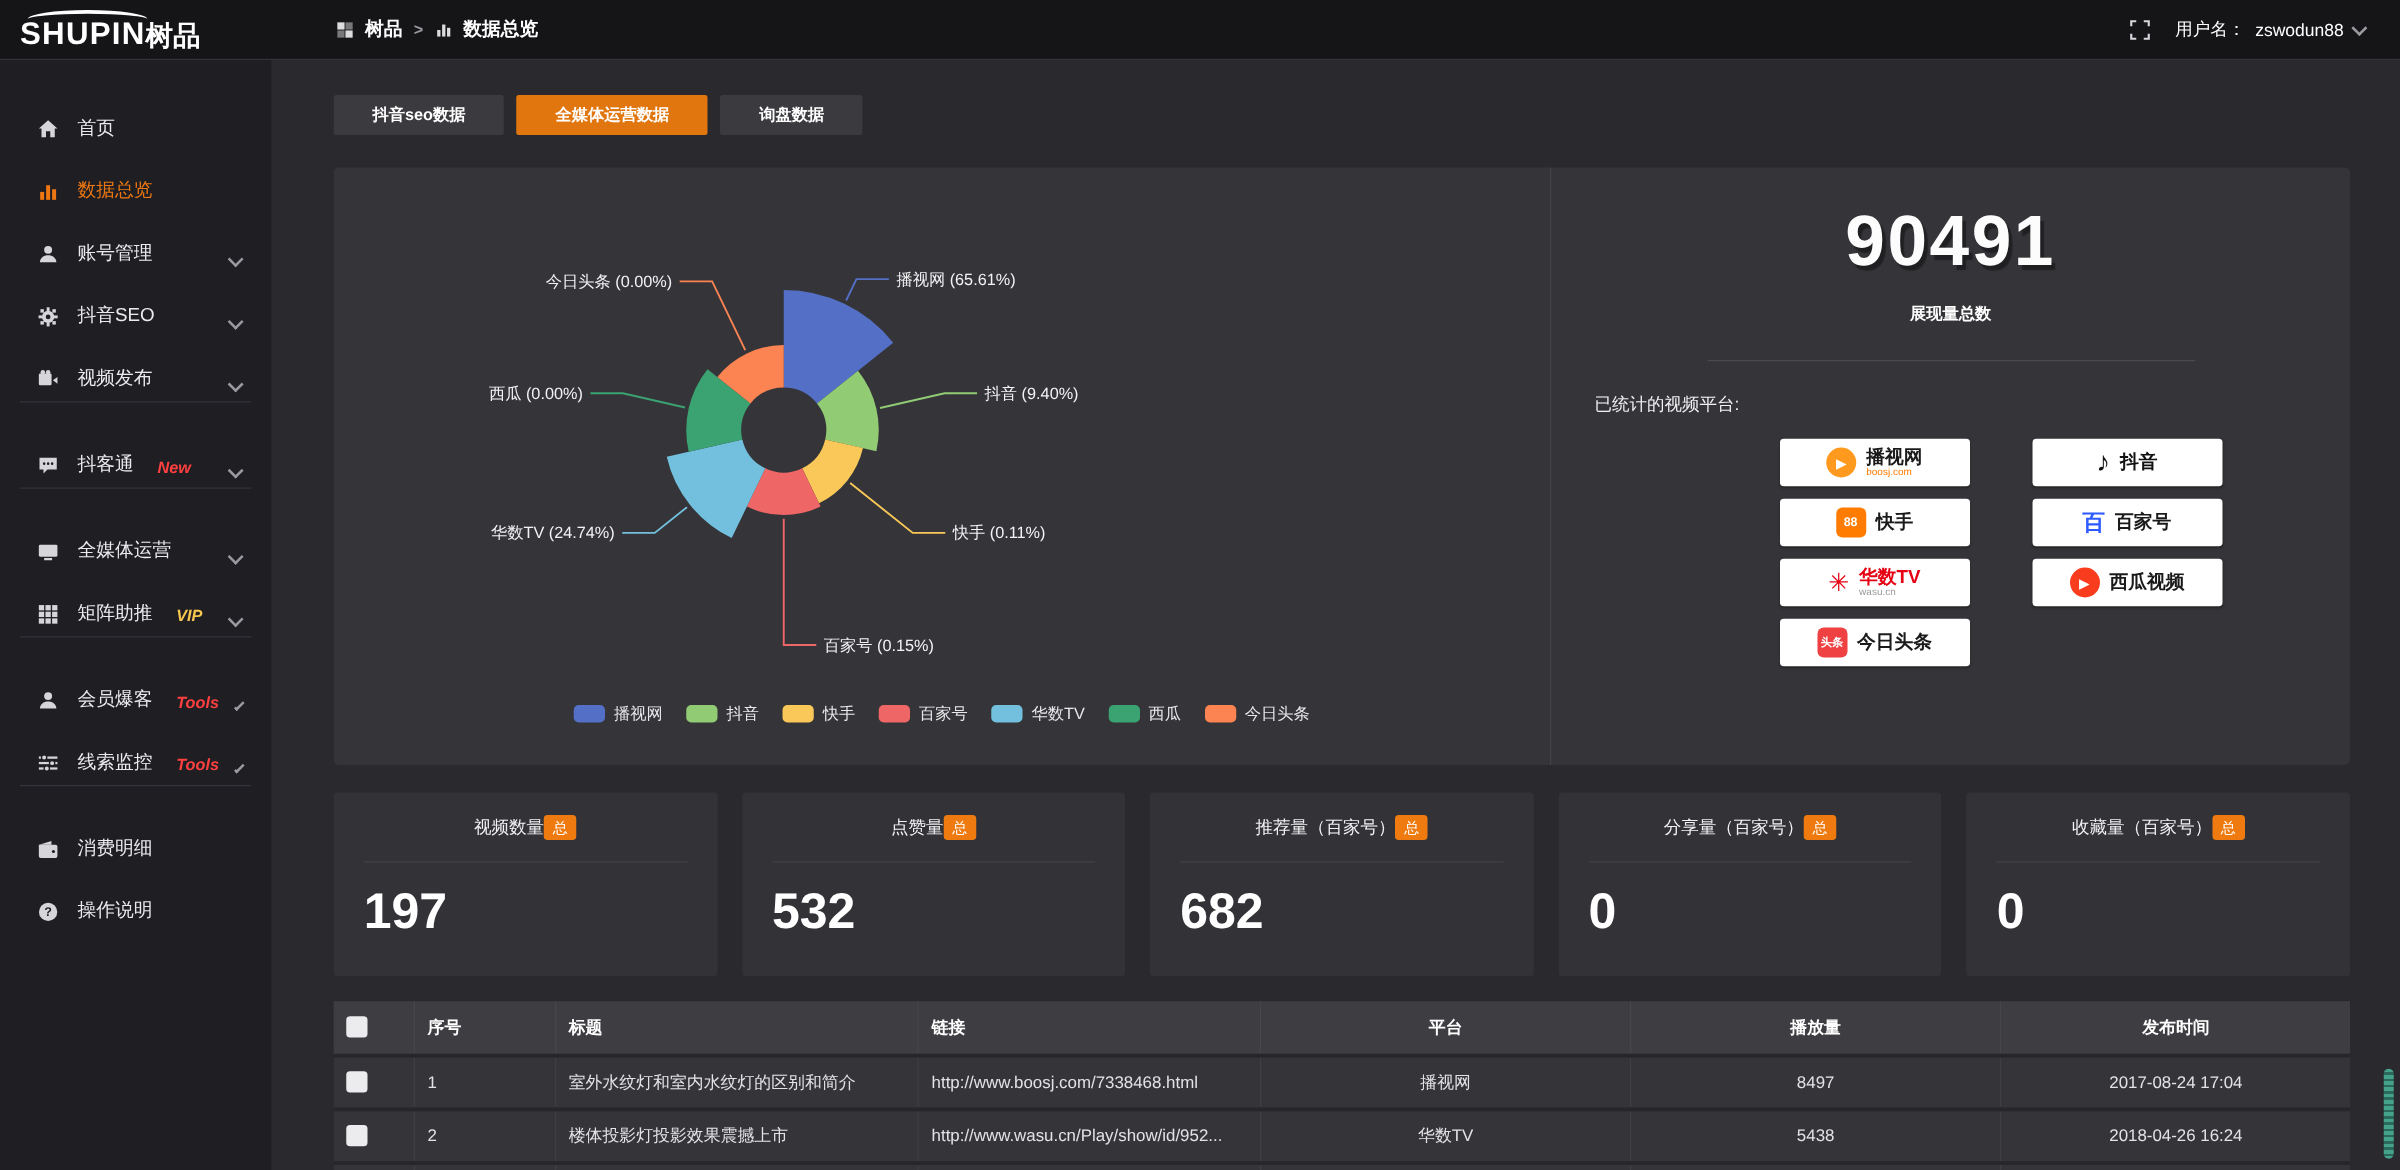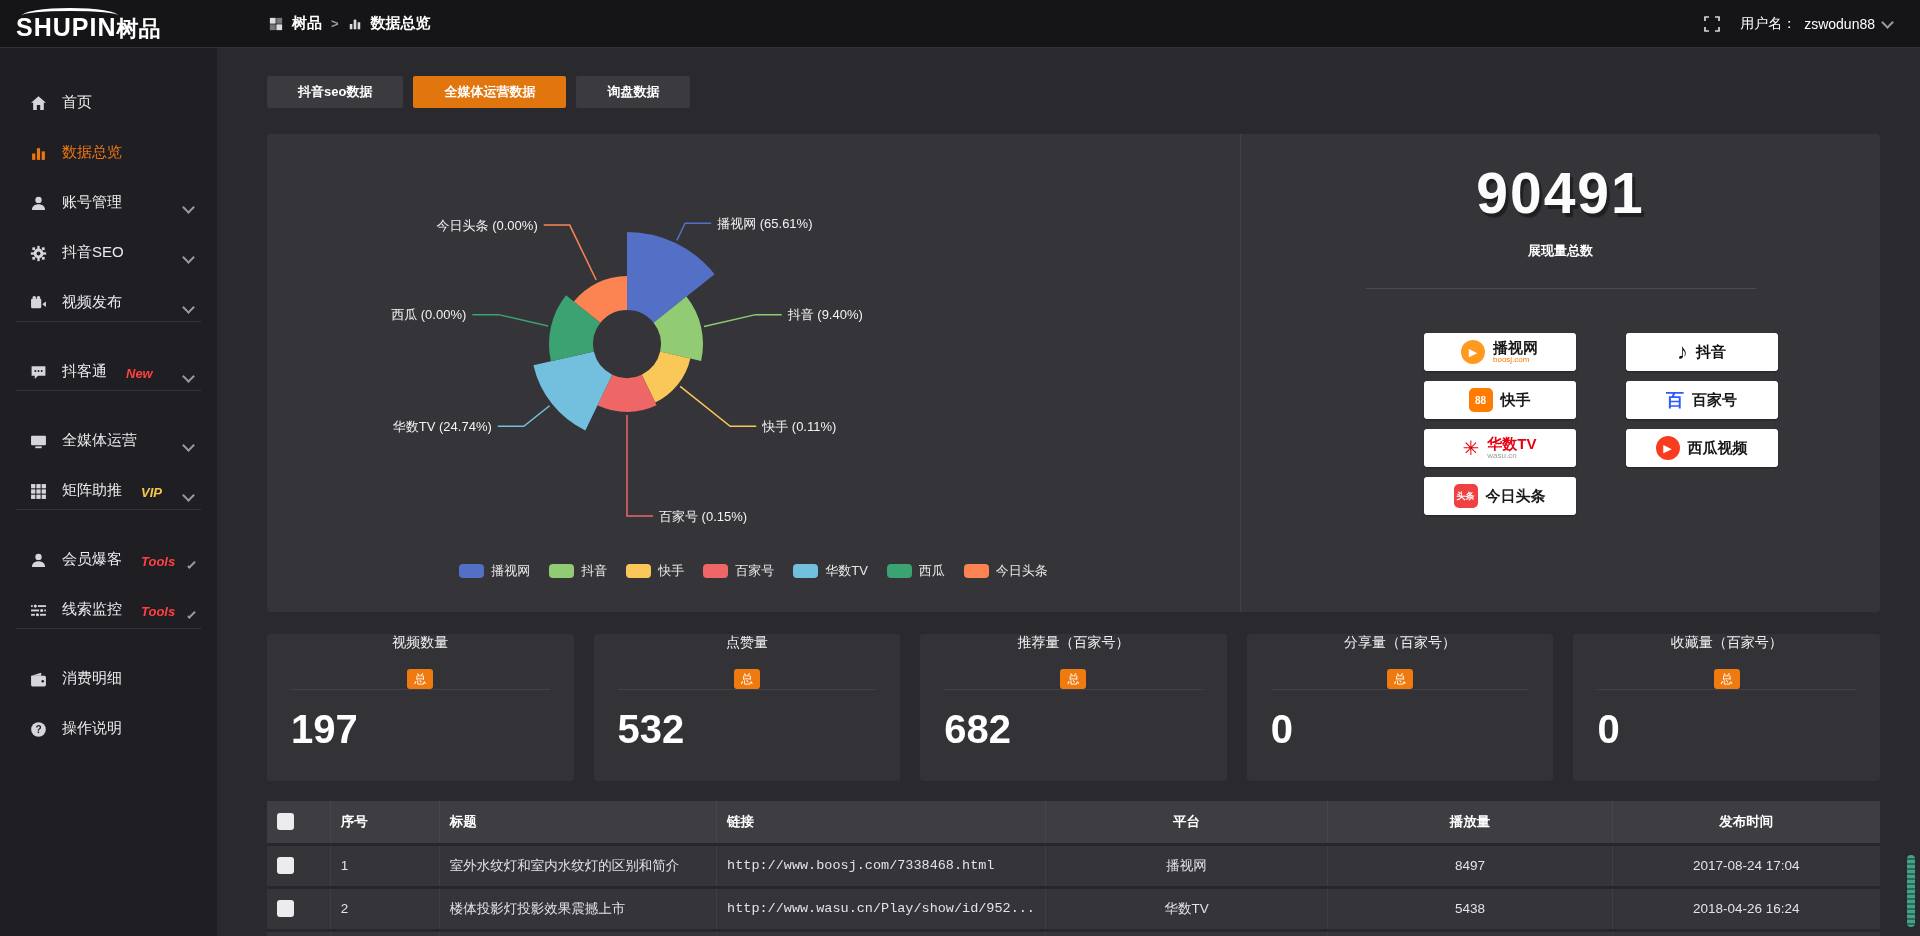--- a/index.html
+++ b/index.html
@@ -47,32 +47,32 @@
   .p-badge{width:152px;height:38px;background:#fff;border-radius:3px;display:flex;align-items:center;justify-content:center;gap:8px;color:#1a1a1a;box-shadow:0 1px 2px rgba(0,0,0,.35);}
   .g-box{display:flex;align-items:center;justify-content:center;font-weight:bold;flex:0 0 auto;}
   .g-circle{width:24px;height:24px;border-radius:50%;}
   .g-round{width:24px;height:24px;border-radius:5px;}
   .b-text{display:flex;flex-direction:column;line-height:1.05;align-items:flex-start;}
   .b-label{font-size:15px;font-weight:bold;}
   .b-sub{font-size:8px;}
   
   .cards{display:flex;gap:20px;margin-top:22px;}
   .card{flex:1;height:147px;background:#323237;border-radius:3px;padding:0 24px;box-sizing:border-box;}
-  .card-head{height:55px;display:flex;align-items:center;justify-content:space-between;border-bottom:1px solid #414147;font-size:14px;color:#f2f2f4;flex-direction:column;}
+  .card-head{height:55px;display:flex;align-items:center;justify-content:center;border-bottom:1px solid #414147;font-size:14px;color:#f2f2f4;}
   .badge-zong{background:#ef7b10;color:#fff;font-size:12px;padding:4px 7px;border-radius:3px;line-height:1;}
   .card-val{font-size:40px;font-weight:bold;margin-top:17px;}
   
   .data-table{width:100%;margin-top:20px;border-collapse:collapse;background:#343439;font-size:13.5px;}
   .data-table th{background:#3d3d42;height:43px;font-weight:bold;color:#fff;}
   .data-table td{height:43px;color:#e3e3e6;}
   .data-table th,.data-table td{padding:0 10px;border-right:1px solid rgba(255,255,255,.05);box-sizing:border-box;}
   .data-table th:last-child,.data-table td:last-child{border-right:none;}
   .data-table tbody tr{border-top:3px solid #27272b;}
   .al{text-align:left;} .ac{text-align:center;}
-  .t-title,.t-link{color:#ed8022;cursor:pointer;font-family:Liberation Mono, monospace;}
+  .t-title,.t-link{color:#ed8022;cursor:pointer;}
   .cbx{width:17px;height:17px;background:#ececee;border-radius:3px;display:inline-block;vertical-align:middle;cursor:pointer;}
   
   .scrollbar{position:absolute;right:5px;top:855px;width:8px;height:72px;border-radius:4px;background:repeating-linear-gradient(180deg,#44a18a 0 3px,#2b6a5a 3px 5px);}
 </style>
 </head>
 <body>
 
 <div class="navbar">
   <div class="logo-zone">
     <div class="logo">
@@ -368,20 +368,21 @@
           <span class="lg-item">
             <span class="lg-chip" style="background: rgb(252, 132, 82);"></span>
             <span>今日头条</span>
           </span>
         </div>
     </div>
     <div class="panel-right">
       <div class="big-num">90491</div>
       <div class="total-label">展现量总数</div>
       <div class="sum-div"></div>
+      <div class="platforms-label">已统计的视频平台:</div>
       <div class="badge-grid" id="badge-grid">
           <div class="badge-col">
             <div class="p-badge">
               <span class="g-box g-circle" style="background: rgb(255, 154, 31); color: rgb(255, 255, 255); font-size: 11px;">▶</span>
               <span class="b-text">
                 <span class="b-label" style="color: rgb(26, 26, 26);">播视网</span>
                 <span class="b-sub" style="color: rgb(255, 122, 0);">boosj.com</span>
               </span>
             </div>
             <div class="p-badge">

